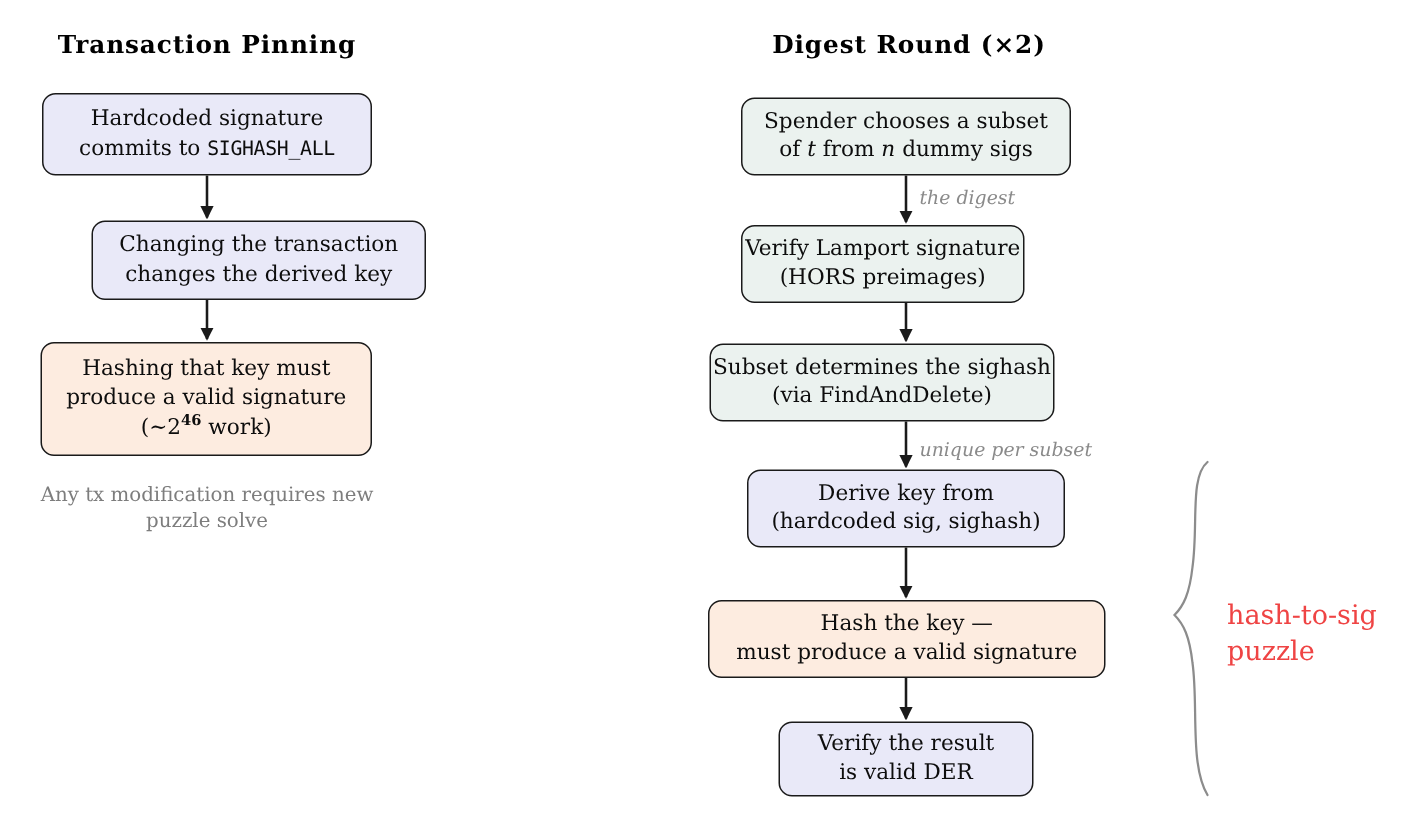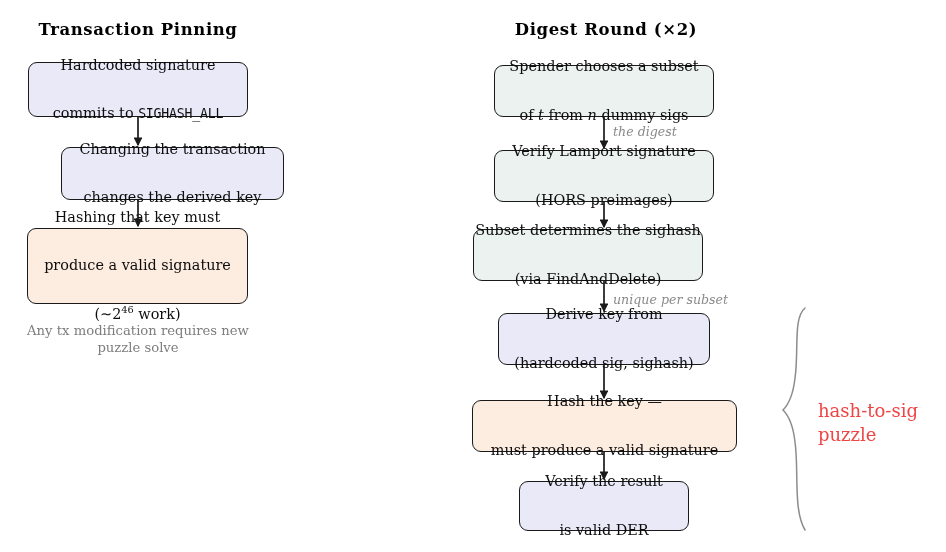--- a/index.html
+++ b/index.html
@@ -36,33 +36,33 @@
     border-radius: 9px;
     display: flex;
     flex-direction: column;
     align-items: center;
     justify-content: center;
     text-align: center;
     font-size: 14.4px;
     line-height: 1.33;
     color: #0d0d0d;
     padding: 2px 6px;
-    gap: 29px;
   }
   .node .ln { display: block; white-space: nowrap; }
   .mono {
     font-family: "DejaVu Sans Mono", "Liberation Mono", monospace;
     font-size: 13.2px;
     letter-spacing: -0.2px;
   }
   .it { font-style: italic; }
   sup.exp {
     font-size: 0.68em;
     vertical-align: super;
     line-height: 0;
+    font-weight: bold;
   }
   .caption {
     position: absolute;
     text-align: center;
     font-size: 13.2px;
     line-height: 1.32;
     color: #7d7d7d;
   }
   .edge-label {
     position: absolute;
@@ -115,21 +115,21 @@
 
   <div class="col-title" style="left:468px; top:20px; width:276px;">Digest Round (×2)</div>
 
   <div class="node" style="left:494px; top:65px; width:220px; height:52px; background:#ebf2ef;">
     <span class="ln">Spender chooses a subset</span>
     <span class="ln">of <span class="it">t</span> from <span class="it">n</span> dummy sigs</span>
   </div>
 
   <div class="edge-label" style="left:613px; top:124px;">the digest</div>
 
-  <div class="node" style="left:494px; top:150px; width:220px; height:52px; background:#ebf2ef;align-items:center;">
+  <div class="node" style="left:494px; top:150px; width:189px; height:52px; background:#ebf2ef;align-items:center;">
     <span class="ln">Verify Lamport signature</span>
     <span class="ln">(HORS preimages)</span>
   </div>
 
   <div class="node" style="left:473px; top:229px; width:230px; height:52px; background:#ebf2ef;">
     <span class="ln">Subset determines the sighash</span>
     <span class="ln">(via FindAndDelete)</span>
   </div>
 
   <div class="edge-label" style="left:613px; top:292px;">unique per subset</div>

